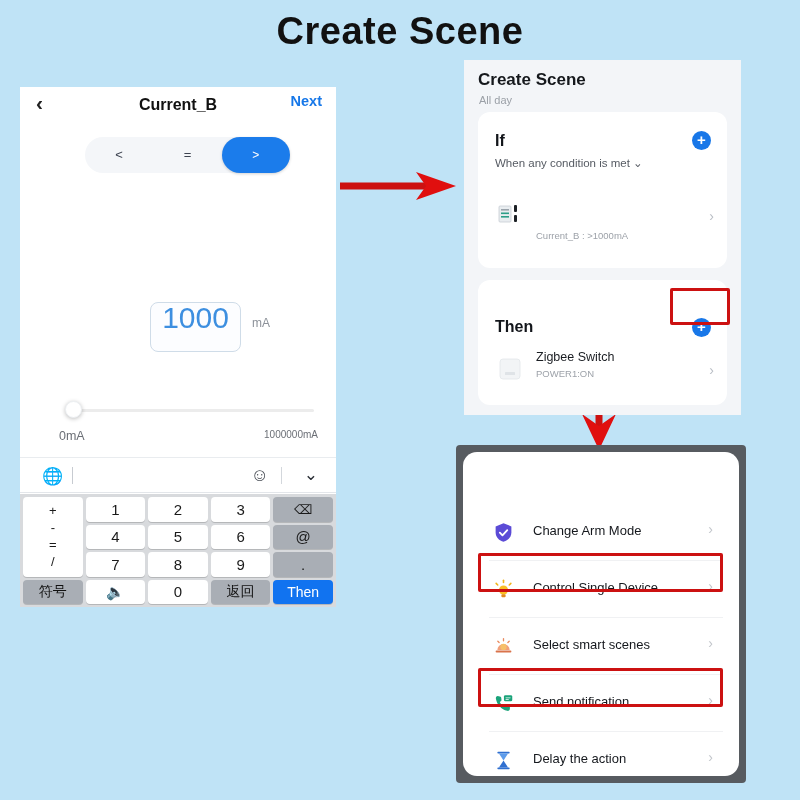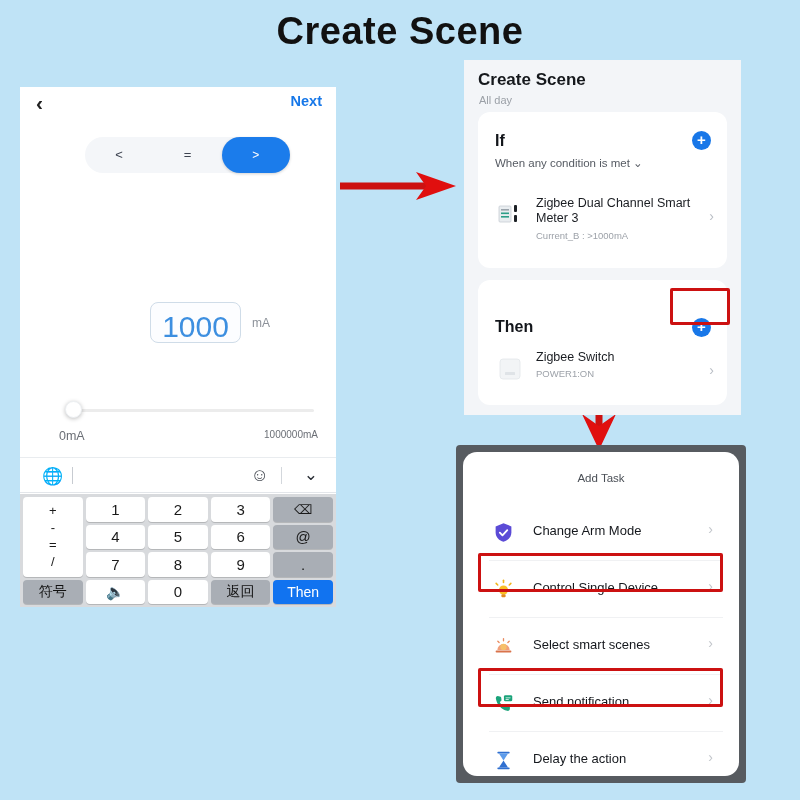--- a/index.html
+++ b/index.html
@@ -58,24 +58,24 @@
   }
   .seg.active {
     background:#1b7ceb; color:#ffffff; border-radius:18px;
     box-shadow:0 1px 3px rgba(0,0,0,0.18);
     font-size:12px;
   }
 
   
   #value-box {
     position:absolute; left:130px; top:215px;
-    width:91px; height:41px;
+    width:91px; height:50px;
     border:1px solid #cfdce8; border-radius:8px;
     background:#fcfdff;
-    display:flex; align-items:flex-end; justify-content:center;
+    display:flex; align-items:flex-start; justify-content:center;
   }
   #value-text {
     font-size:30px; color:#3d8fe0; letter-spacing:0px;
     line-height:30px;
   }
   #value-unit {
     position:absolute; left:232px; top:229px;
     font-size:12px; color:#8c9199;
   }
 
@@ -254,20 +254,21 @@
 </style>
 </head>
 <body>
 
 <div id="page-title">Create Scene</div>
 
 <div id="phone-left">
 
   <div id="left-navbar">
     <div id="back-icon">‹</div>
+    <div id="left-title">Current_B</div>
     <div id="next-button">Next</div>
   </div>
 
   <div id="segment-control">
     <div class="seg">&lt;</div>
     <div class="seg">=</div>
     <div class="seg active">&gt;</div>
   </div>
 
   <div id="value-box">
@@ -343,21 +344,20 @@
 
     <div class="device-row" id="row-meter">
       <svg class="dev-icon" viewBox="0 0 28 26">
         <rect x="1" y="4" width="12" height="16" rx="1" fill="#e9edf0" stroke="#c6cdd3" stroke-width="0.8"></rect>
         <rect x="3" y="7" width="8" height="1.6" fill="#9aa3ab"></rect>
         <rect x="3" y="10.5" width="8" height="1.6" fill="#2e9e88"></rect>
         <rect x="3" y="14" width="8" height="1.6" fill="#2e9e88"></rect>
         <rect x="16" y="3" width="3" height="7" rx="1" fill="#1d2126"></rect>
         <rect x="16" y="13" width="3" height="7" rx="1" fill="#1d2126"></rect>
       </svg>
-      <div class="dev-name">Zigbee Dual Channel Smart Meter 3</div>
       <div class="dev-sub" id="meter-sub">Current_B : &gt;1000mA</div>
       <div class="dev-chevron">›</div>
     </div>
   </div>
 
   <div class="scene-card" id="card-then">
     <div class="card-heading" style="top:38px">Then</div>
     <div class="plus-button" id="then-plus">+</div>
 
     <div class="device-row" id="row-switch">
@@ -369,21 +369,20 @@
       <div class="dev-sub" id="switch-sub">POWER1:ON</div>
       <div class="dev-chevron">›</div>
     </div>
   </div>
 </div>
 
 <div class="highlight-box" id="hl-then-plus"></div>
 
 <div id="phone-bottom">
   <div id="addtask-screen">
-    <div id="addtask-title">Add Task</div>
 
     <div class="task-row" style="top:52px">
       <div class="task-icon">
         <svg viewBox="0 0 24 24" width="21" height="21">
           <path d="M12 1.5 L21 5 V12 C21 17.5 16.8 21.4 12 22.5 C7.2 21.4 3 17.5 3 12 V5 Z" fill="#5b4bd6"></path>
           <path d="M7.8 12.2 L10.8 15.2 L16.3 9.3" stroke="#ffffff" stroke-width="2.1" fill="none" stroke-linecap="round" stroke-linejoin="round"></path>
         </svg>
       </div>
       <div class="task-label">Change Arm Mode</div>
       <div class="task-chevron">›</div>

